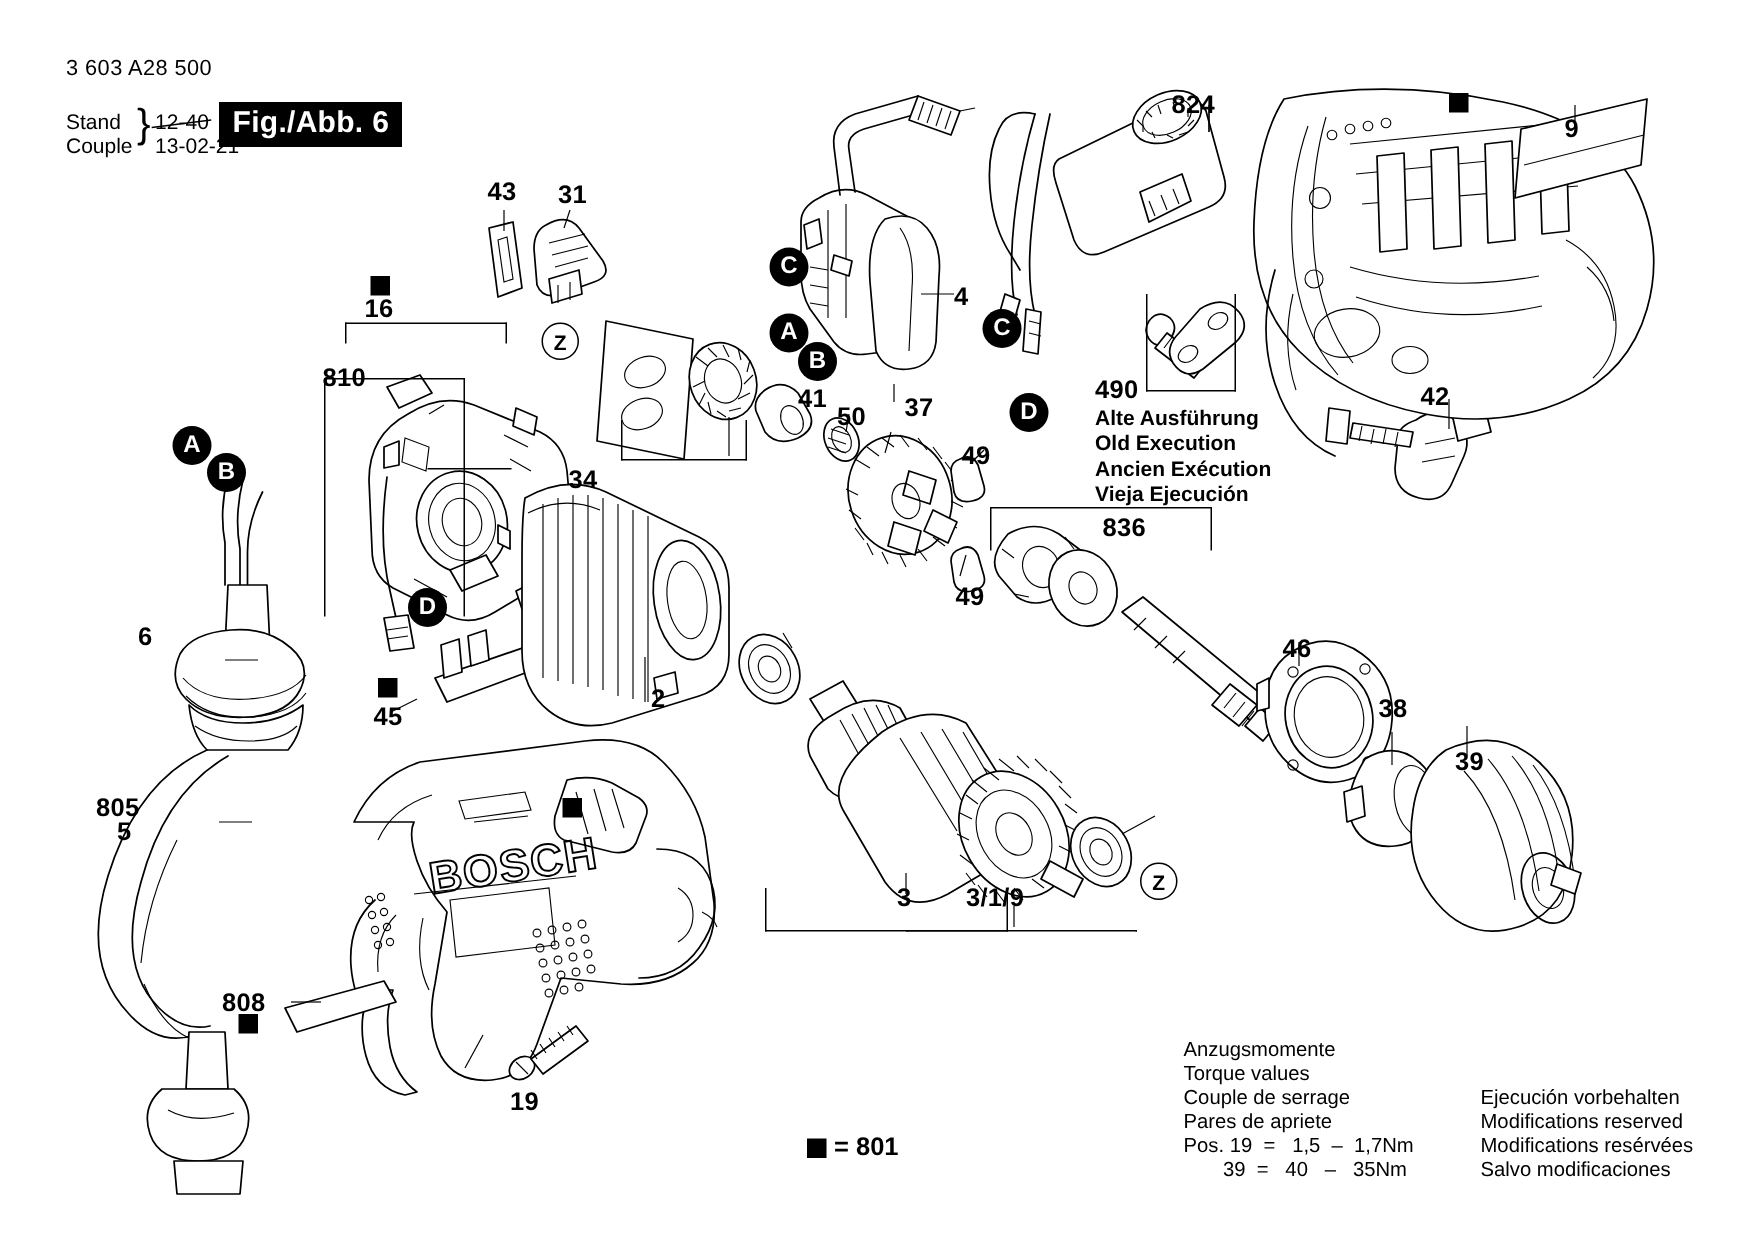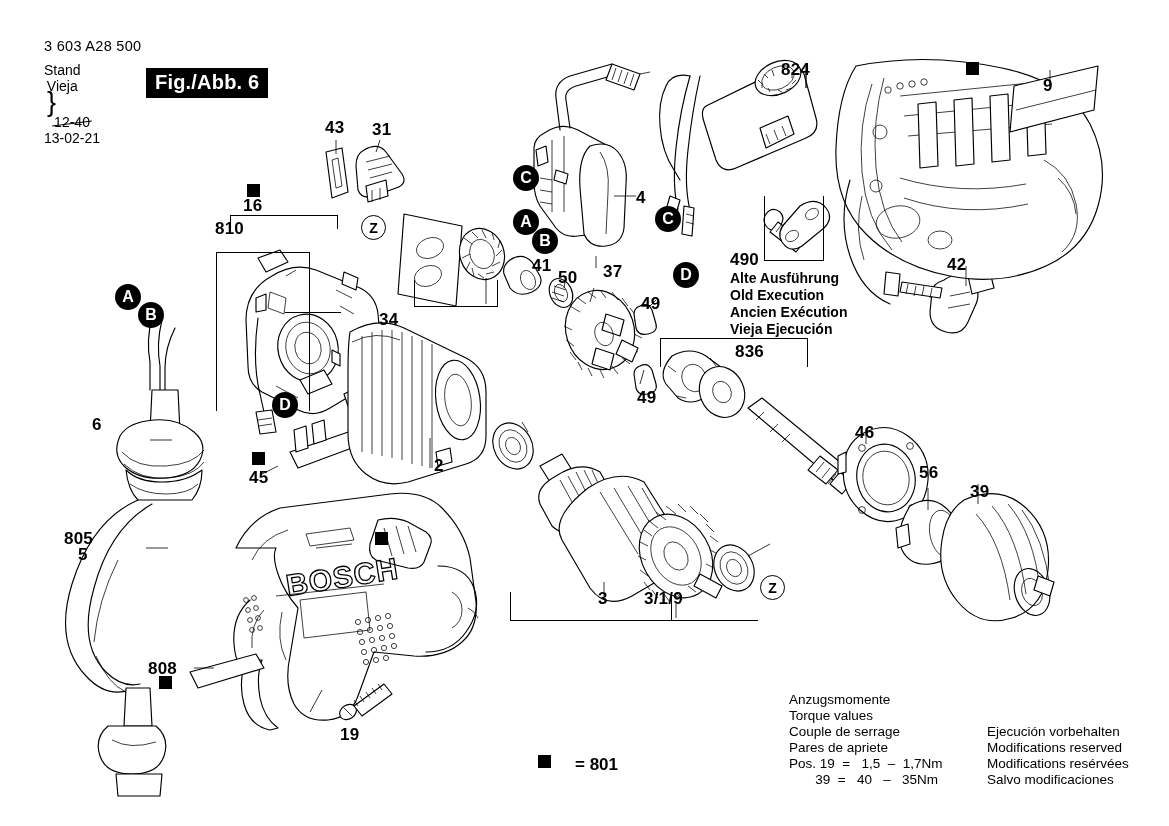--- a/index.html
+++ b/index.html
@@ -1,23 +1,23 @@
 <!DOCTYPE html>
 <html><head>
 <meta charset="utf-8">
 <style>
   html,body{margin:0;padding:0;background:#ffffff;}
   body{width:1169px;height:826px;position:relative;overflow:hidden;
        font-family:"Liberation Sans","DejaVu Sans",sans-serif;color:#000;}
   #sheet{position:absolute;inset:0;}
 
   
-  .hdr{position:absolute;left:44px;top:38px;text-align:center;}
+  .hdr{position:absolute;left:44px;top:38px;}
   .hdr-pn{font-size:14.5px;letter-spacing:.3px;white-space:nowrap;}
-  .hdr-rows{position:relative;margin-top:9px;display:flex;align-items:flex-start;flex-direction:column;}
+  .hdr-rows{position:relative;margin-top:20px;display:flex;align-items:flex-start;}
   .hdr-labels{font-size:14px;line-height:15.5px;}
   .hdr-brace{font-size:27px;line-height:26px;margin:-5px 3px 0 3px;font-weight:300;}
   .hdr-dates{font-size:14px;line-height:15.5px;}
   .strike{position:relative;display:inline-block;}
   .strike::after{content:"";position:absolute;left:-2px;right:-2px;top:52%;
                  height:1.4px;background:#000;transform:rotate(-7deg);}
   .figbox{position:absolute;left:146px;top:68px;background:#000;color:#fff;
           font-size:20px;font-weight:bold;padding:3px 9px 4px 9px;letter-spacing:.2px;}
 
   
@@ -33,21 +33,21 @@
        justify-content:center;line-height:1;}
   .cir.open{background:#fff;color:#000;border:1.8px solid #000;
             width:23px;height:23px;font-size:14px;}
 
   
   .brk{position:absolute;border:1.3px solid #000;border-bottom:none;}
 
   
   .blk{position:absolute;font-size:13.5px;line-height:16.3px;white-space:pre;}
   .blk.bold{font-weight:bold;font-size:14px;line-height:17px;}
-  .legend801{position:absolute;display:flex;gap:24px;
+  .legend801{position:absolute;display:flex;align-items:center;gap:5px;
              font-size:17px;font-weight:bold;}
   .legend801 .sqi{width:13px;height:13px;background:#000;display:block;}
 
   
   svg.art{position:absolute;left:0;top:0;width:1169px;height:826px;
           pointer-events:none;}
   .art *{vector-effect:non-scaling-stroke;}
   .o{fill:#fff;stroke:#000;stroke-width:1.15;stroke-linejoin:round;stroke-linecap:round;}
   .oN{fill:none;stroke:#000;stroke-width:1.15;stroke-linejoin:round;stroke-linecap:round;}
   .thin{fill:none;stroke:#000;stroke-width:.75;}
@@ -58,21 +58,21 @@
 </head>
 <body>
 
 <div id="sheet">
 
   <div class="hdr">
     <div class="hdr-pn">3 603 A28 500</div>
     <div class="hdr-rows">
       <div class="hdr-labels">
         <div>Stand</div>
-        <div>Vieja</div>
+        <div>Couple</div>
       </div>
       <div class="hdr-brace">}</div>
       <div class="hdr-dates">
         <div class="strike"><span>12-40</span></div>
         <div>13-02-21</div>
       </div>
     </div>
   </div>
   <div class="figbox">Fig./Abb. 6</div>
 
@@ -463,21 +463,21 @@
       <path d="M866 444 l0 -16"></path>
       <path d="M928 510 l0 -22"></path>
       <path d="M978 504 l0 -20"></path>
       <path d="M486 278 l0 26"></path>
     </g>
   </svg>
 
   <div class="num" style="left:325px;top:118px">43</div>
   <div class="num" style="left:372px;top:120px">31</div>
   <div class="num" style="left:243px;top:196px">16</div>
-  <div class="num" style="left:215px;top:219px">810</div>
+  <div class="num" style="left:215px;top:242px">810</div>
   <div class="num" style="left:92px;top:415px">6</div>
   <div class="num" style="left:64px;top:529px">805</div>
   <div class="num" style="left:78px;top:545px">5</div>
   <div class="num" style="left:148px;top:659px">808</div>
   <div class="num" style="left:249px;top:468px">45</div>
   <div class="num" style="left:379px;top:310px">34</div>
   <div class="num" style="left:434px;top:456px">2</div>
   <div class="num" style="left:340px;top:725px">19</div>
   <div class="num" style="left:636px;top:188px">4</div>
   <div class="num" style="left:532px;top:256px">41</div>
@@ -485,22 +485,22 @@
   <div class="num" style="left:603px;top:262px">37</div>
   <div class="num" style="left:641px;top:294px">49</div>
   <div class="num" style="left:637px;top:388px">49</div>
   <div class="num" style="left:735px;top:342px">836</div>
   <div class="num" style="left:598px;top:589px">3</div>
   <div class="num" style="left:644px;top:589px">3/1/9</div>
   <div class="num" style="left:781px;top:60px">824</div>
   <div class="num" style="left:1043px;top:76px">9</div>
   <div class="num" style="left:947px;top:255px">42</div>
   <div class="num" style="left:855px;top:423px">46</div>
-  <div class="num" style="left:919px;top:463px">56</div>
-  <div class="num" style="left:970px;top:482px">39</div>
+  <div class="num" style="left:919px;top:463px">38</div>
+  <div class="num" style="left:970px;top:498px">39</div>
 
   <div class="sq" style="left:247px;top:184px"></div>
   <div class="sq" style="left:252px;top:452px"></div>
   <div class="sq" style="left:159px;top:676px"></div>
   <div class="sq" style="left:375px;top:532px"></div>
   <div class="sq" style="left:966px;top:62px"></div>
 
   <div class="brk" style="left:230px;top:215px;width:106px;height:13px"></div>
   <div class="brk" style="left:216px;top:252px;width:92px;height:158px;border-top:1.3px solid #000;border-bottom:none"></div>
   <div class="brk" style="left:285px;top:290px;width:56px;height:22px;border-top:none;border-bottom:1.3px solid #000;border-left:none;border-right:none"></div>

